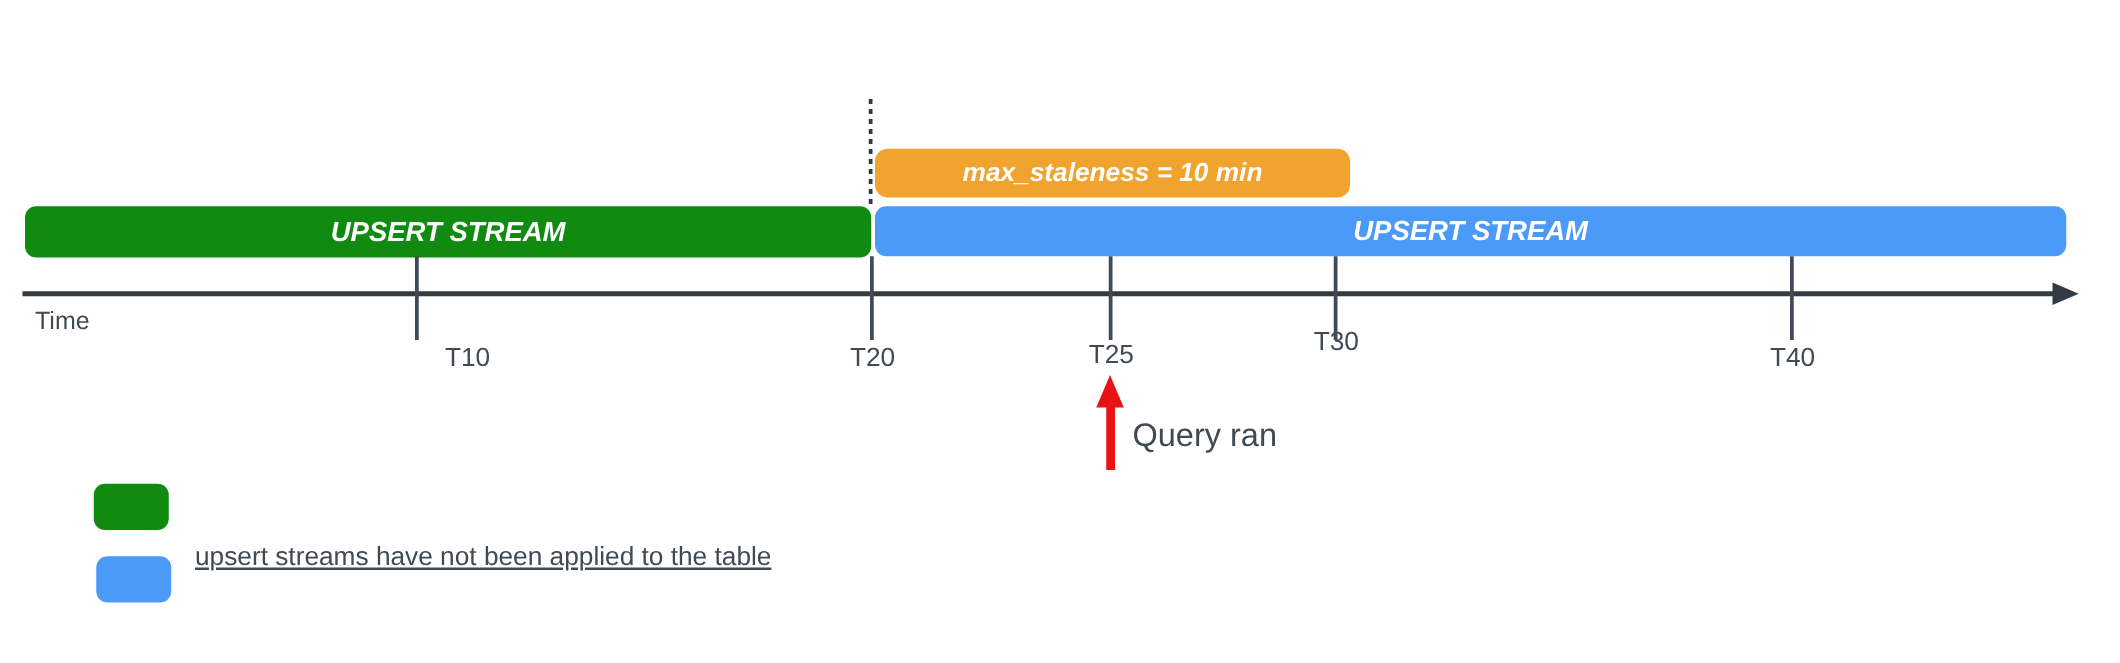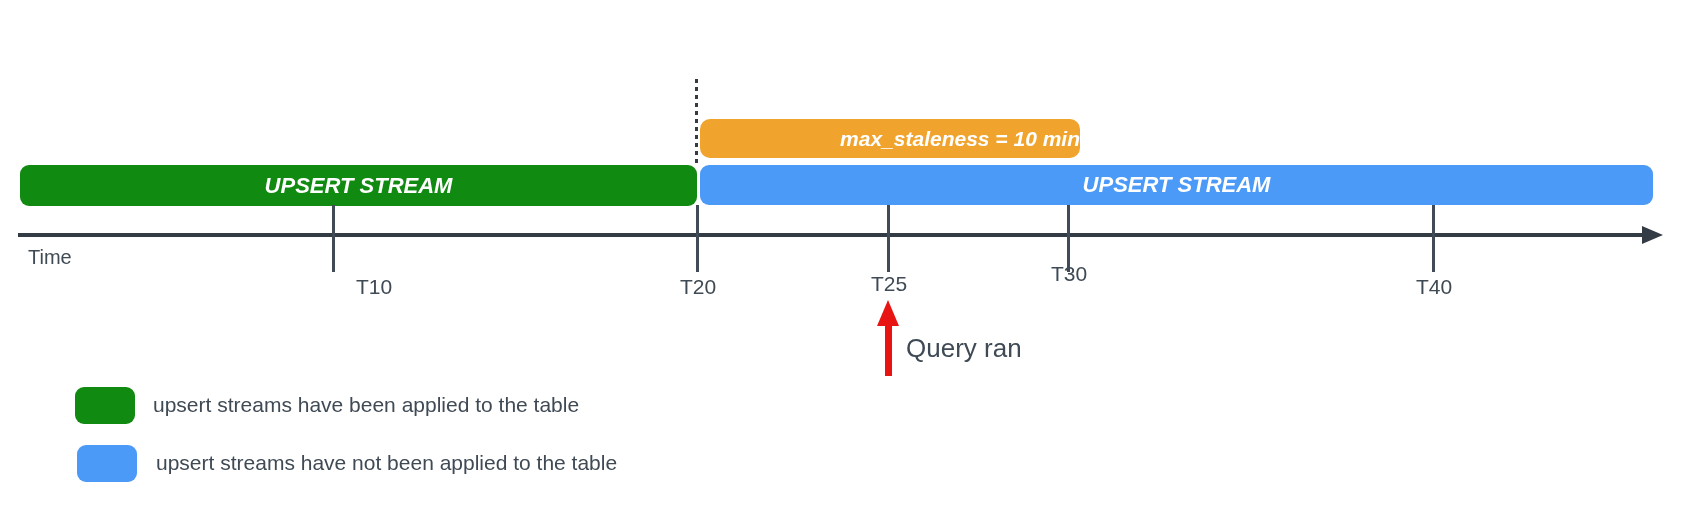--- a/index.html
+++ b/index.html
@@ -80,31 +80,31 @@
   }
   .query-arrow-shaft{left:885px;top:324px;width:7px;height:52px;background:#e81414;}
   .query-label{left:906px;top:333px;font-size:26px;color:#3f4a55;white-space:nowrap;}
 
   
   .legend-swatch{width:60px;height:37px;border-radius:9px;}
   .legend-swatch.applied{left:75px;top:387px;background:#108a10;}
   .legend-swatch.not-applied{left:77px;top:445px;background:#4c9af8;}
   .legend-label{font-size:21px;color:#3f4a55;white-space:nowrap;}
   .legend-label.applied{left:153px;top:393px;}
-  .legend-label.not-applied{left:156px;top:451px;}
+  .legend-label.not-applied{left:156px;top:434px;text-decoration:underline;}
 </style>
 </head>
 <body>
 
 <div class="canvas">
 
 
   <div class="abs dotted-line"></div>
 
-  <div class="abs bar bar-staleness" style="background: rgb(240, 164, 46); justify-content: flex-end;">
+  <div class="abs bar bar-staleness" style="background: rgb(240, 164, 46);">
     <span>max_staleness = 10 min</span>
   </div>
 
   <div class="abs bar bar-applied" style="background: rgb(16, 138, 16);">
     <span>UPSERT STREAM</span>
   </div>
 
   <div class="abs bar bar-not-applied" style="background: rgb(76, 154, 248);">
     <span>UPSERT STREAM</span>
   </div>
@@ -123,18 +123,17 @@
   <div class="abs tick-label t20">T20</div>
   <div class="abs tick-label t25">T25</div>
   <div class="abs tick-label t30">T30</div>
   <div class="abs tick-label t40">T40</div>
 
   <div class="abs query-arrow-head"></div>
   <div class="abs query-arrow-shaft" style="background: rgb(232, 20, 20);"></div>
   <div class="abs query-label">Query ran</div>
 
   <div class="abs legend-swatch applied" style="background: rgb(16, 138, 16);"></div>
-  <div class="abs legend-label applied">upsert streams have been applied to the table</div>
 
   <div class="abs legend-swatch not-applied" style="background: rgb(76, 154, 248);"></div>
   <div class="abs legend-label not-applied">upsert streams have not been applied to the table</div>
 
 </div>
 
 </body></html>

